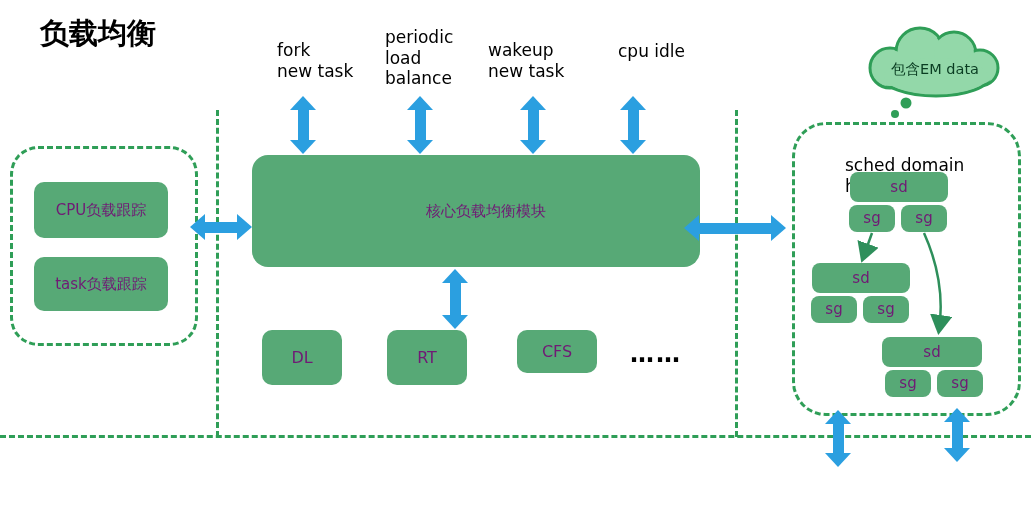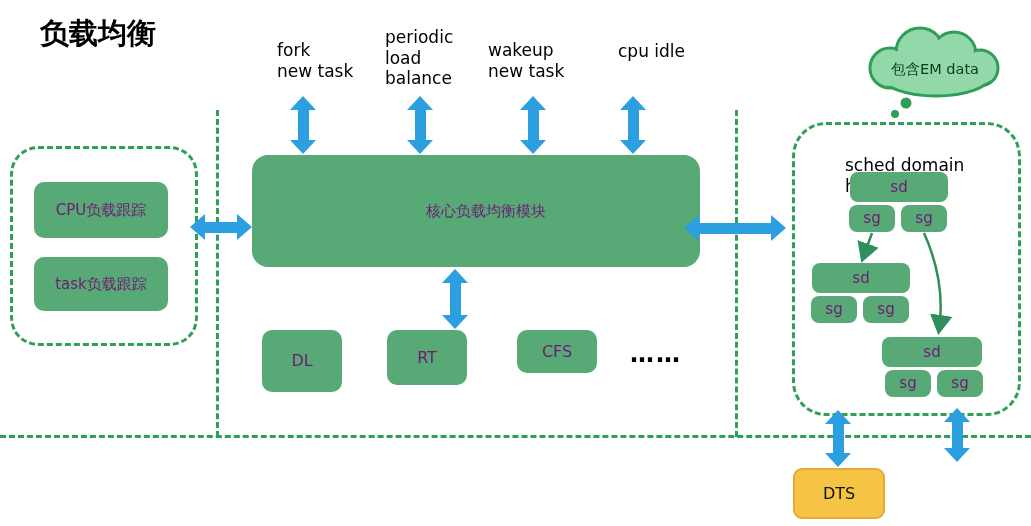--- a/index.html
+++ b/index.html
@@ -95,21 +95,21 @@
     </div>
 
   <div class="gbox big" style="left:252px;top:155px;width:428px;height:112px;" data-bind="core_module">核心负载均衡模块</div>
 
   <div class="varrow" style="left:442px;top:269px;height:60px;">
       <i class="head-up"></i>
       <i class="bar"></i>
       <i class="head-down"></i>
     </div>
 
-  <div class="gbox" style="left:262px;top:330px;width:80px;height:62px;font-size:16px;" data-bind="sched_classes.dl">DL</div>
+  <div class="gbox" style="left:262px;top:330px;width:80px;height:55px;font-size:16px;" data-bind="sched_classes.dl">DL</div>
   <div class="gbox" style="left:387px;top:330px;width:80px;height:55px;font-size:16px;" data-bind="sched_classes.rt">RT</div>
   <div class="gbox" style="left:517px;top:330px;width:80px;height:43px;font-size:16px;" data-bind="sched_classes.cfs">CFS</div>
   <div class="dots" style="left:630px;top:340px;" data-bind="sched_classes.more">……</div>
 
   <div class="harrow" style="left:684px;top:214px;width:102px;height:28px;">
       <i class="head-left"></i>
       <i class="bar"></i>
       <i class="head-right"></i>
     </div>
 
@@ -169,15 +169,14 @@
       <i class="head-up"></i>
       <i class="bar"></i>
       <i class="head-down"></i>
     </div>
   <div class="varrow" style="left:944px;top:408px;height:54px;">
       <i class="head-up"></i>
       <i class="bar"></i>
       <i class="head-down"></i>
     </div>
 
-  <div class="ybox" style="left:793px;top:468px;width:88px;height:47px;font-size:16px;" data-bind="bottom.dts">DTS</div>
 
 </div>
 
 </body></html>

